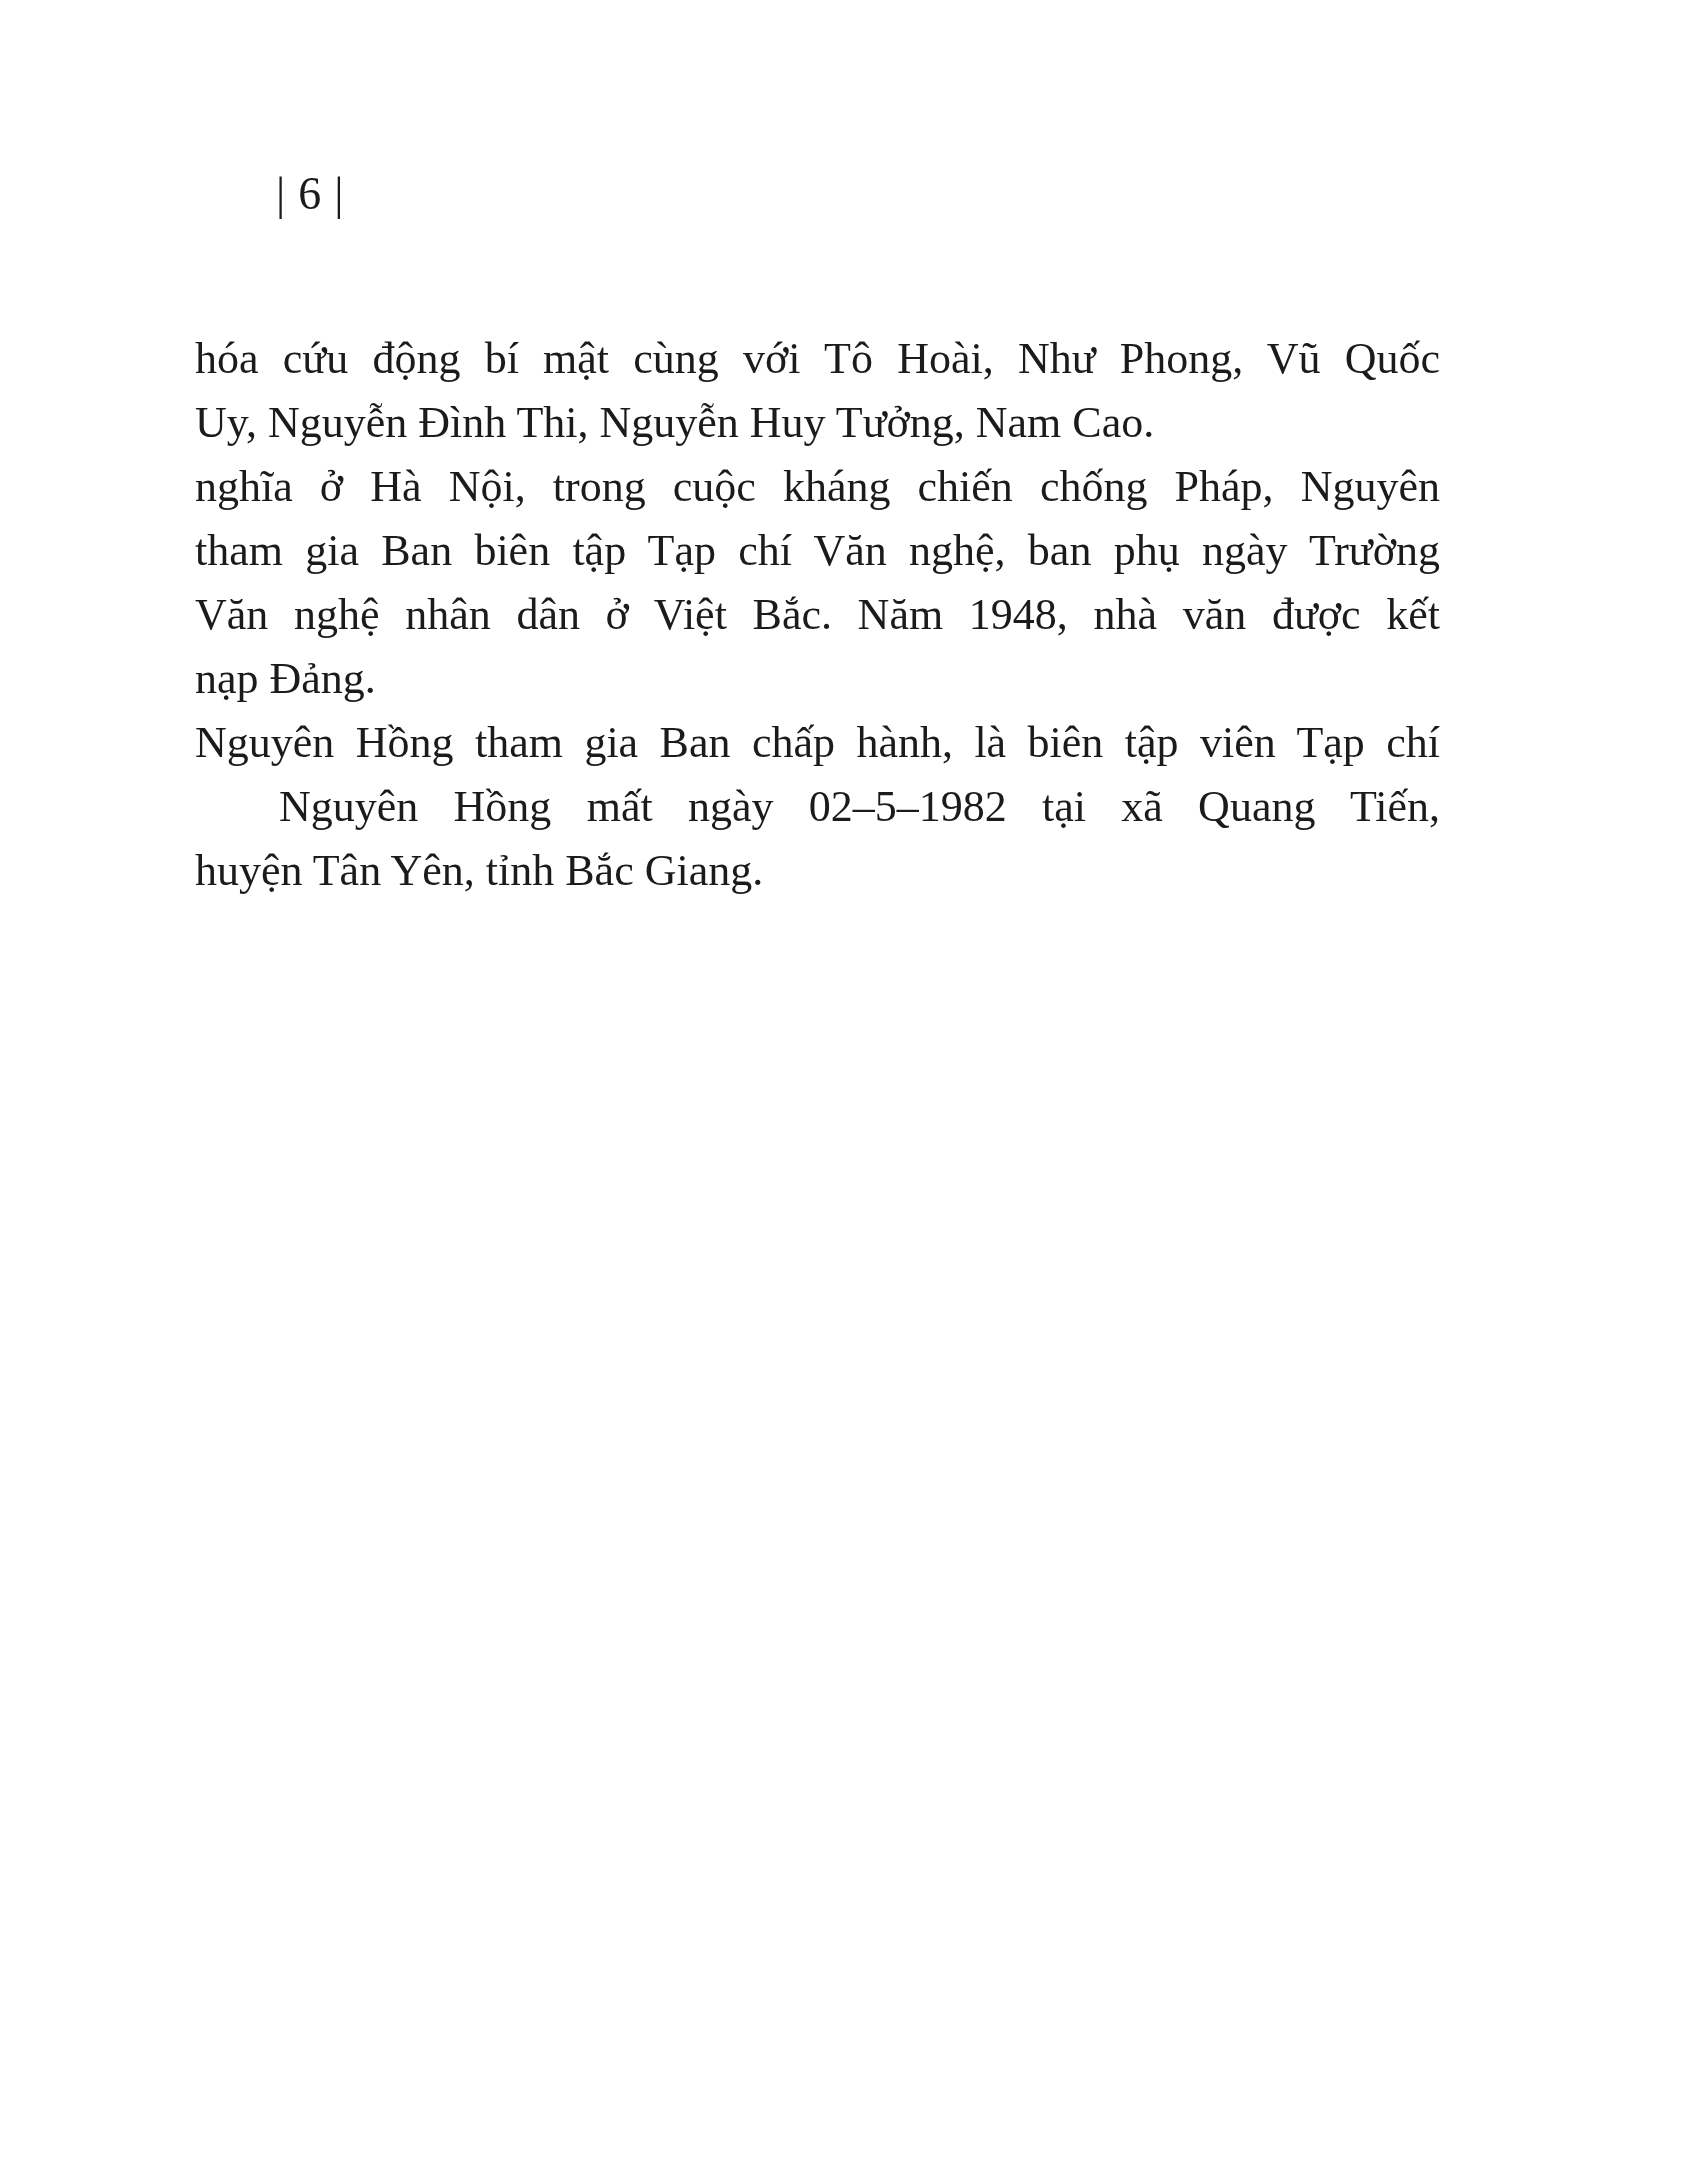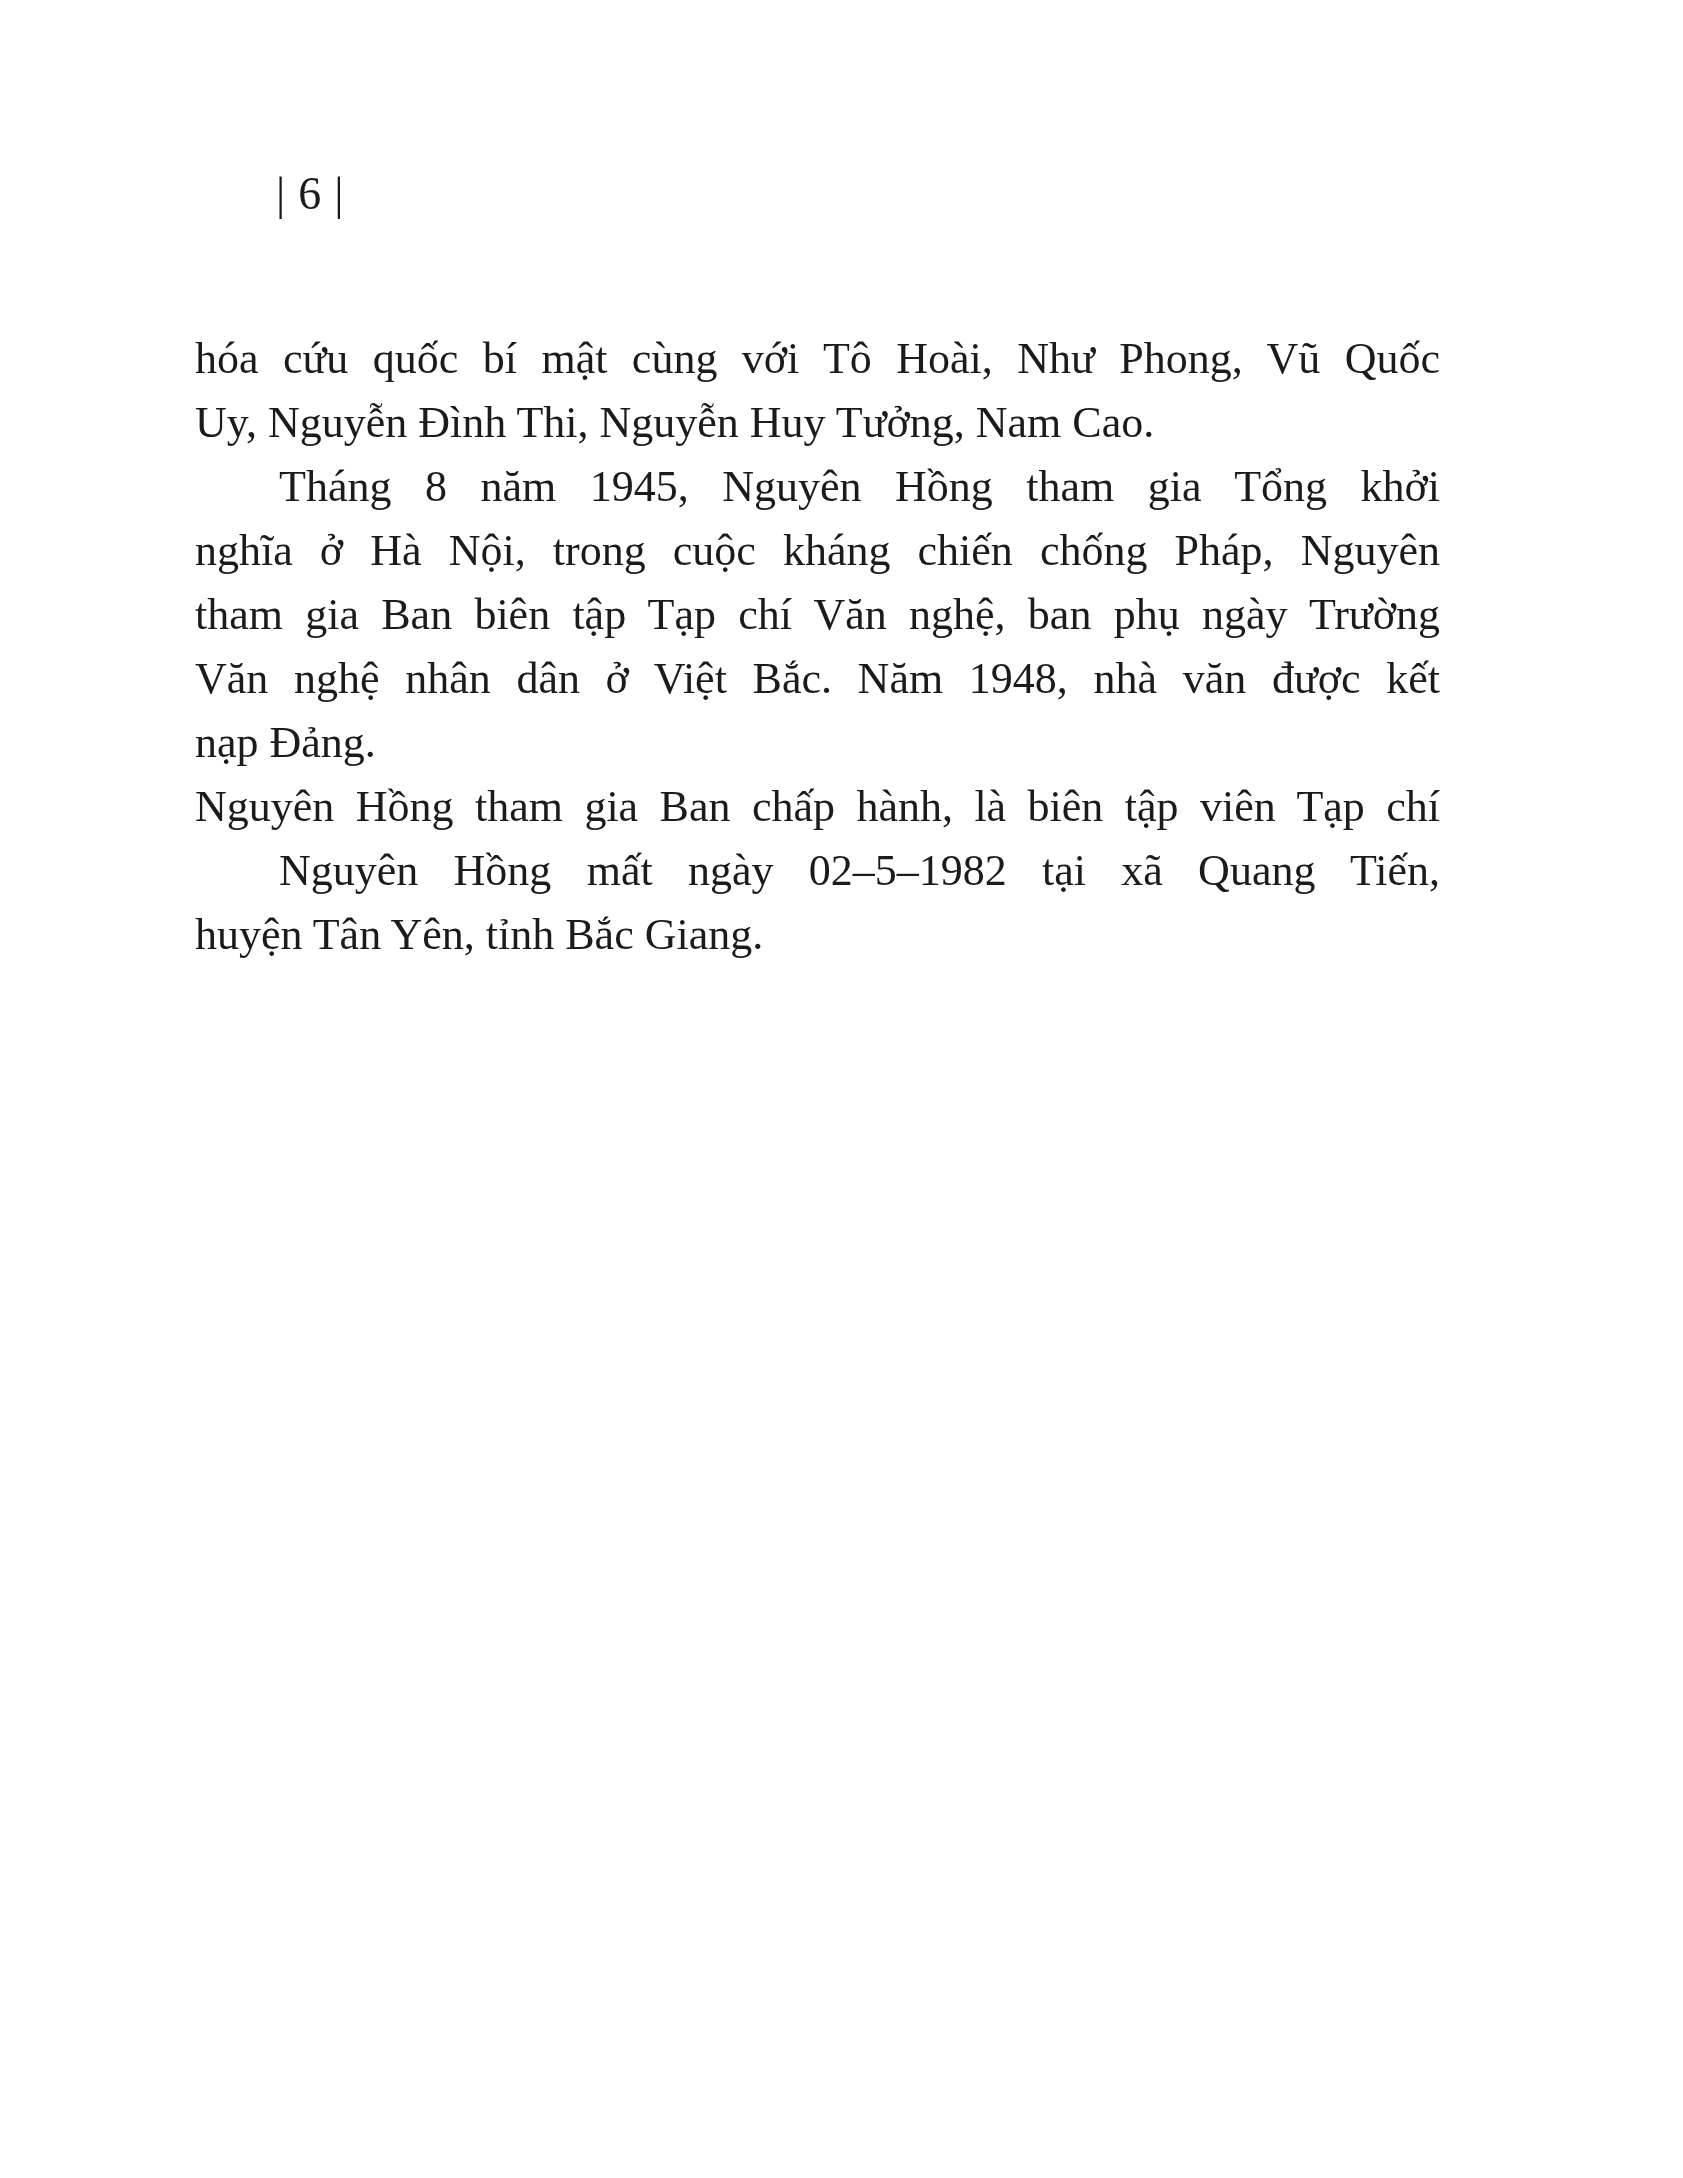--- a/index.html
+++ b/index.html
@@ -60,24 +60,23 @@
 <div class="page">
 
   <div class="folio">
     <span class="bar">|</span>
     <span class="num">6</span>
     <span class="bar">|</span>
   </div>
 
   <div class="text-block">
 
-    <div class="line"><span>hóa cứu quốc bí mật cùng với Tô Hoài, Như Phong, Vũ Quốc</span></div>
+    <div class="line"><span>hóa cứu động bí mật cùng với Tô Hoài, Như Phong, Vũ Quốc</span></div>
     <div class="line last"><span>Uy, Nguyễn Đình Thi, Nguyễn Huy Tưởng, Nam Cao.</span></div>
 
-    <div class="line indent"><span>Tháng 8 năm 1945, Nguyên Hồng tham gia Tổng khởi</span></div>
     <div class="line"><span>nghĩa ở Hà Nội, trong cuộc kháng chiến chống Pháp, Nguyên</span></div>
     <div class="line"><span>tham gia Ban biên tập Tạp chí </span><span class="it">Văn nghệ</span><span>, ban phụ ngày Trường</span></div>
     <div class="line"><span>Văn nghệ nhân dân ở Việt Bắc. Năm 1948, nhà văn được kết</span></div>
     <div class="line last"><span>nạp Đảng.</span></div>
 
     <div class="line"><span>Nguyên Hồng tham gia Ban chấp hành, là biên tập viên Tạp chí</span></div>
 
     <div class="line indent"><span>Nguyên Hồng mất ngày 02–5–1982 tại xã Quang Tiến,</span></div>
     <div class="line last"><span>huyện Tân Yên, tỉnh Bắc Giang.</span></div>
 

